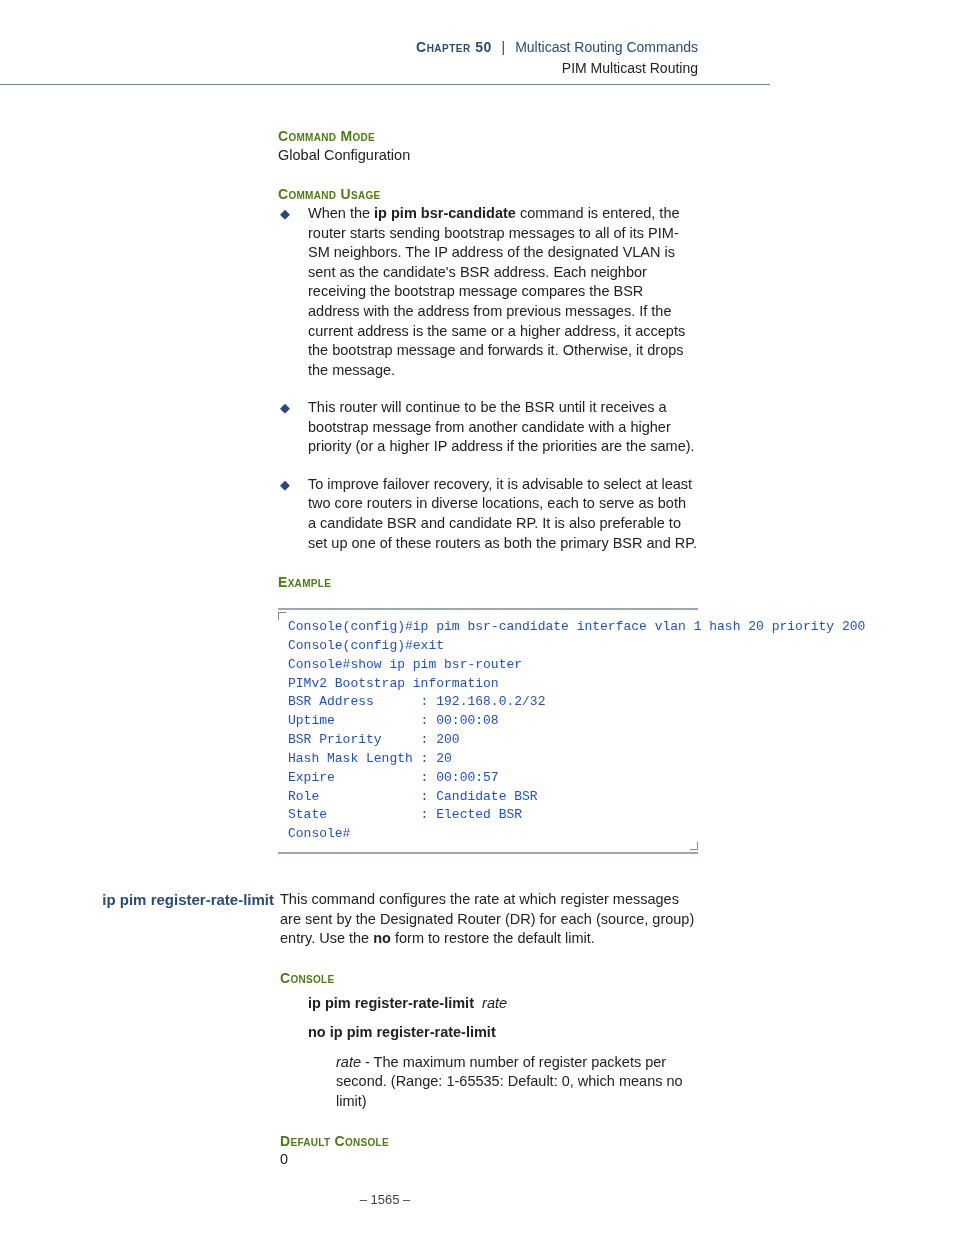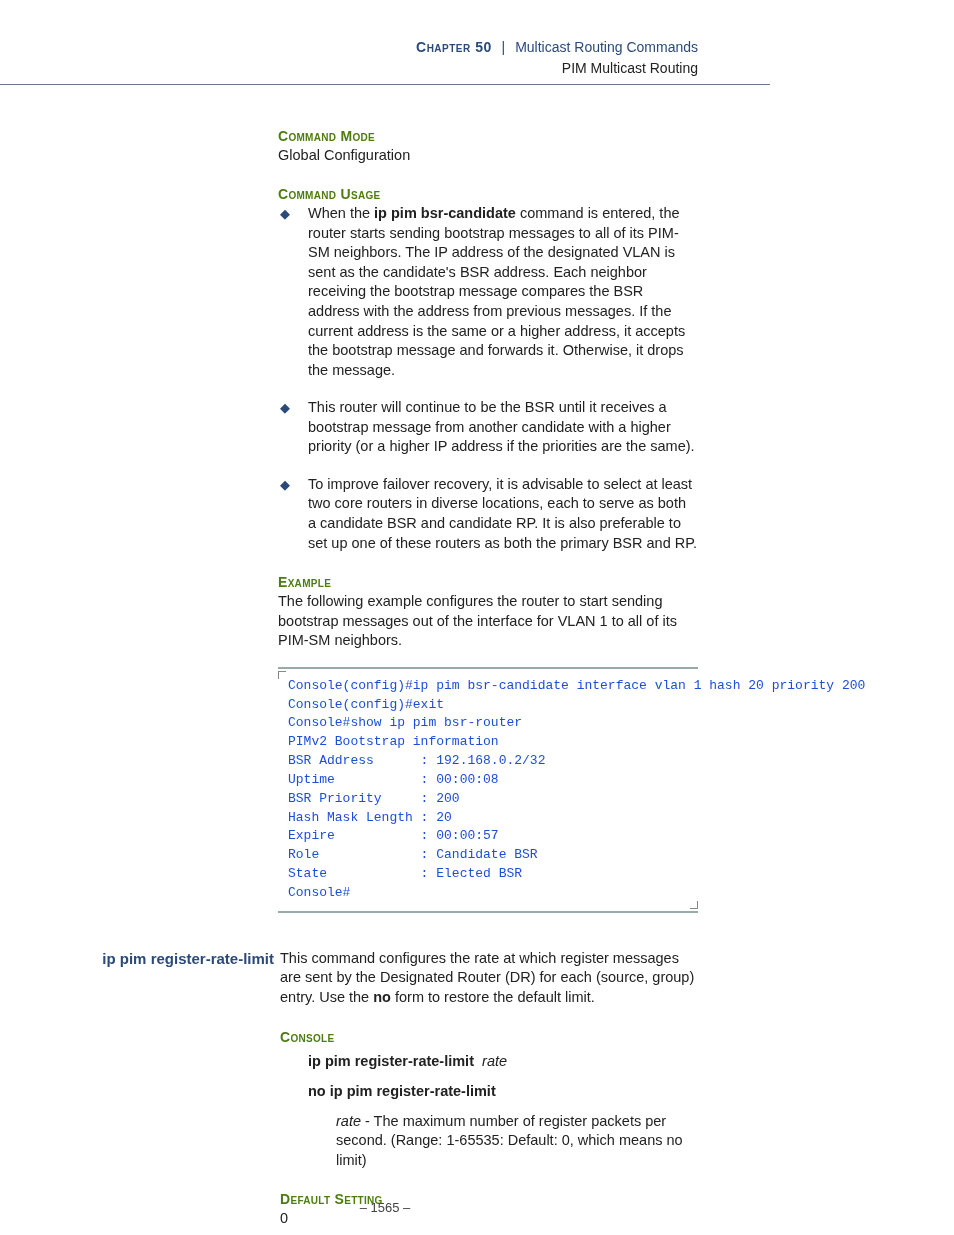--- a/index.html
+++ b/index.html
@@ -162,21 +162,20 @@
     <div class="section-hdr">Command Usage</div>
     <ul class="diamond">
       <li>
         <span>When the </span><b>ip pim bsr-candidate</b><span> command is entered, the router starts sending bootstrap messages to all of its PIM-SM neighbors. The IP address of the designated VLAN is sent as the candidate's BSR address. Each neighbor receiving the bootstrap message compares the BSR address with the address from previous messages. If the current address is the same or a higher address, it accepts the bootstrap message and forwards it. Otherwise, it drops the message.</span>
       </li>
       <li>This router will continue to be the BSR until it receives a bootstrap message from another candidate with a higher priority (or a higher IP address if the priorities are the same).</li>
       <li>To improve failover recovery, it is advisable to select at least two core routers in diverse locations, each to serve as both a candidate BSR and candidate RP. It is also preferable to set up one of these routers as both the primary BSR and RP.</li>
     </ul>
 
     <div class="section-hdr">Example</div>
-    <p class="body-text">The following example configures the router to start sending bootstrap messages out of the interface for VLAN 1 to all of its PIM-SM neighbors.</p>
 
     <div class="code-block">Console(config)#ip pim bsr-candidate interface vlan 1 hash 20 priority 200
 Console(config)#exit
 Console#show ip pim bsr-router
 PIMv2 Bootstrap information
 BSR Address      : 192.168.0.2/32
 Uptime           : 00:00:08
 BSR Priority     : 200
 Hash Mask Length : 20
 Expire           : 00:00:57
@@ -198,21 +197,21 @@
             <i>rate</i>
           </p>
           <p>
             <b>no ip pim register-rate-limit</b>
           </p>
           <p class="sub">
             <i>rate</i><span> - The maximum number of register packets per second. (Range: 1-65535: Default: 0, which means no limit)</span>
           </p>
         </div>
 
-        <div class="section-hdr">Default Setting</div>
+        <div class="section-hdr">Default Console</div>
         <p class="body-text">0</p>
       </div>
     </div>
 
   </div>
 
   <div class="footer">–  1565  –</div>
 </div>
 
 </body></html>

